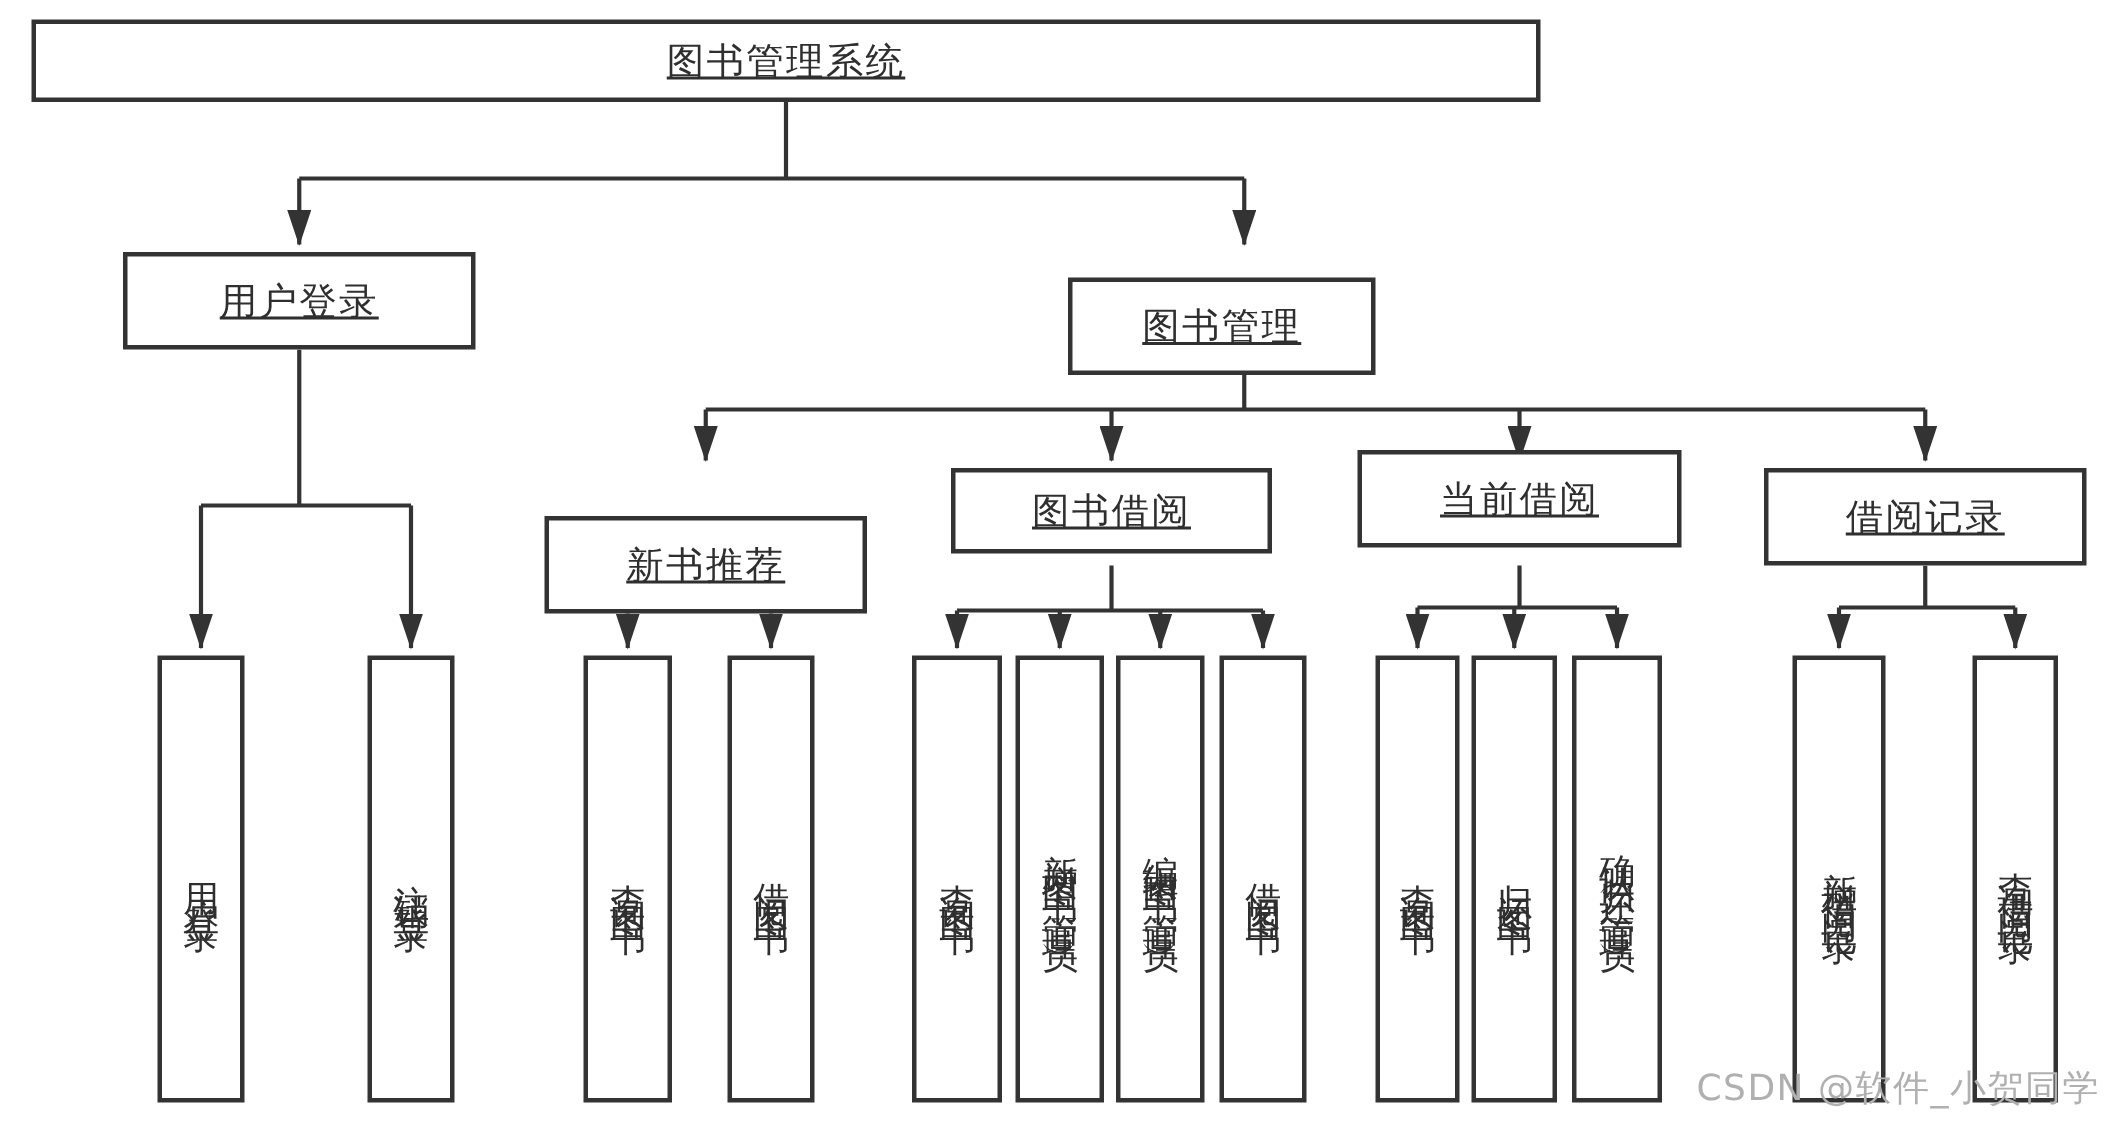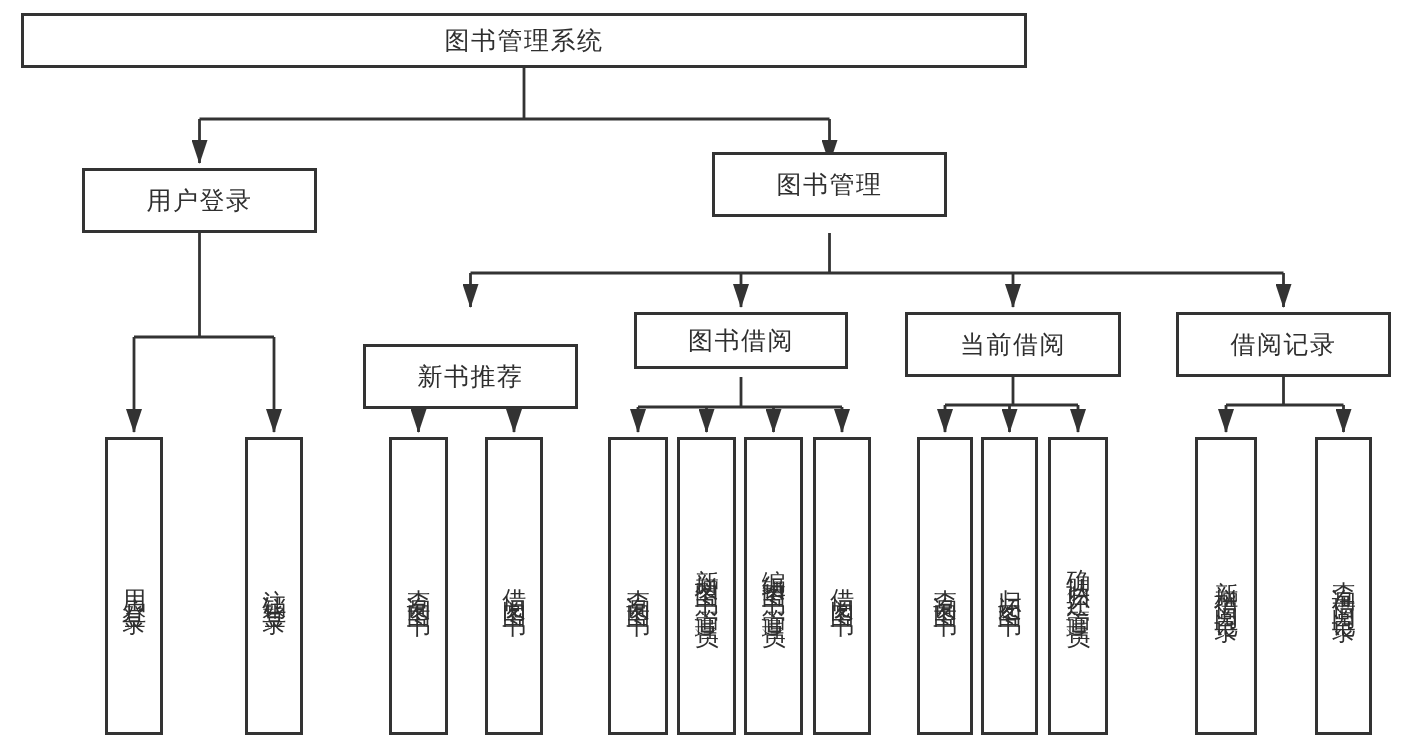--- a/index.html
+++ b/index.html
@@ -43,20 +43,21 @@
     align-items: center;
     justify-content: center;
     color: var(--color-text, #2f2f2f);
     z-index: 2;
     overflow: hidden;
   }
   .hlabel {
     font-size: 25px;
     letter-spacing: 1.5px;
     white-space: nowrap;
+    text-decoration: underline;
   }
   .vtext {
     writing-mode: vertical-rl;
     text-orientation: mixed;
     font-size: 24px;
     letter-spacing: 8px;
     line-height: 1.1;
     white-space: nowrap;
   }
 
@@ -119,31 +120,31 @@
     <path class="ar" marker-end="url(#arrow)" d="M1343.5 405 L1343.5 432"></path>
   </svg>
 
   <div class="box" style="left:21px; top:13px; width:1006px; height:55px;">
     <span class="hlabel">图书管理系统</span>
   </div>
 
   <div class="box" style="left:82px; top:168px; width:235px; height:65px;">
     <span class="hlabel">用户登录</span>
   </div>
-  <div class="box" style="left:712px; top:152px; width:235px; height:65px;">
+  <div class="box" style="left:712px; top:185px; width:205px; height:65px;">
     <span class="hlabel">图书管理</span>
   </div>
 
   <div class="box" style="left:363px; top:312px; width:215px; height:65px;margin-top:32px;">
     <span class="hlabel">新书推荐</span>
   </div>
   <div class="box" style="left:634px; top:312px; width:214px; height:57px;">
     <span class="hlabel">图书借阅</span>
   </div>
-  <div class="box" style="left:905px; top:312px; width:216px; height:65px;">
+  <div class="box" style="left:905px; top:300px; width:216px; height:65px;">
     <span class="hlabel">当前借阅</span>
   </div>
   <div class="box" style="left:1176px; top:312px; width:215px; height:65px;">
     <span class="hlabel">借阅记录</span>
   </div>
 
   <div class="box" style="left:105px; top:437px; width:58px; height:298px;">
     <span class="vtext">用户登录</span>
   </div>
   <div class="box" style="left:245px; top:437px; width:58px; height:298px;">
@@ -180,14 +181,15 @@
     <span class="vtext">确认归还（管理员）</span>
   </div>
 
   <div class="box" style="left:1195px; top:437px; width:62px; height:298px;">
     <span class="vtext">新增借阅记录</span>
   </div>
   <div class="box" style="left:1315px; top:437px; width:57px; height:298px;">
     <span class="vtext">查询借阅记录</span>
   </div>
 
+  <div class="watermark">CSDN @软件_小贺同学</div>
 
 </div>
 
 </body></html>

